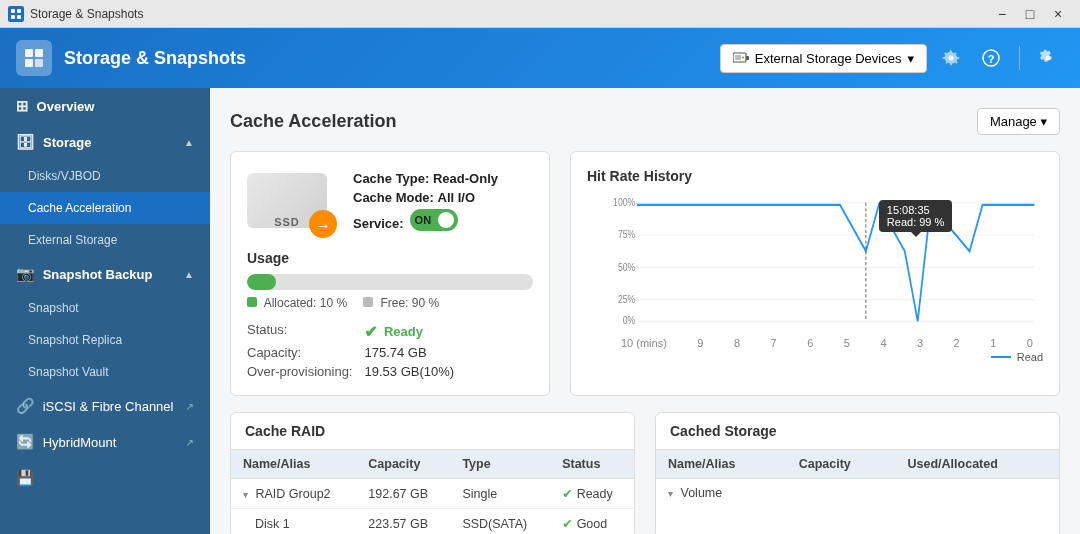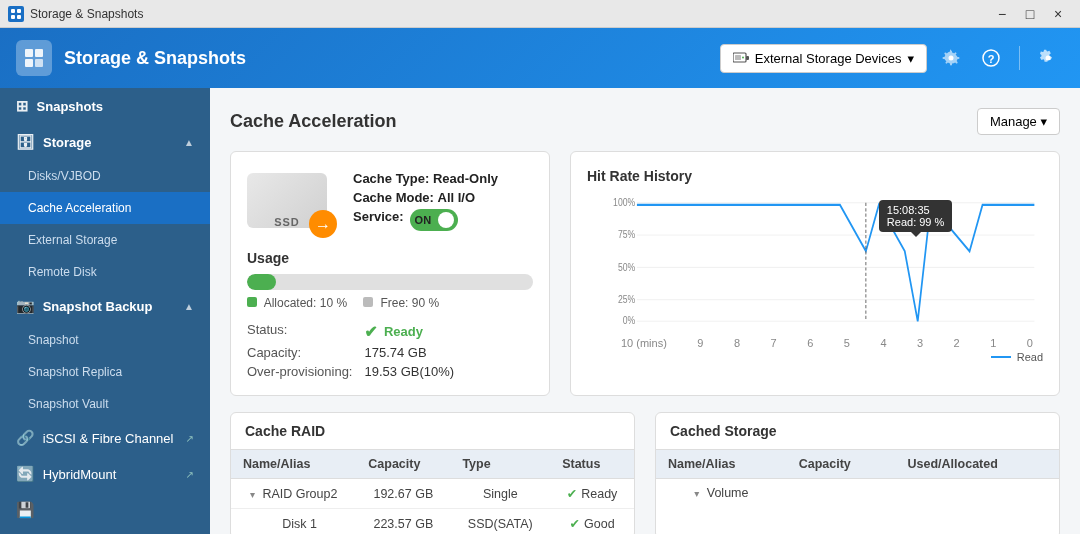--- a/index.html
+++ b/index.html
@@ -227,21 +227,21 @@
       border-bottom: 0;
       margin-left: -5px;
     }
 
     
     .bottom-row { display: flex; gap: 20px; }
     .table-card { background: white; border: 1px solid #ddd; border-radius: 6px; overflow: hidden; flex: 1; }
     .table-title { font-size: 14px; font-weight: 600; color: #333; padding: 10px 14px; border-bottom: 1px solid #ddd; }
     .data-table { width: 100%; border-collapse: collapse; font-size: 12.5px; }
     .data-table th { background: #e8eef5; padding: 7px 12px; text-align: left; font-weight: 600; color: #444; border-bottom: 1px solid #ddd; }
-    .data-table td { padding: 7px 12px; border-bottom: 1px solid #eee; color: #444; text-align: center; }
+    .data-table td { padding: 7px 12px; border-bottom: 1px solid #eee; color: #444; }
     .data-table tr:last-child td { border-bottom: none; }
     .row-indent { padding-left: 24px !important; }
     .good-icon { color: #4caf50; margin-right: 4px; }
     .collapse-arrow { font-size: 10px; color: #888; margin-right: 4px; cursor: pointer; }
   </style>
 </head>
 <body>
 
 <div class="title-bar">
   <div class="title-bar-left">
@@ -306,42 +306,39 @@
     </button>
   </div>
 </div>
 
 <div class="main-layout">
 
   <div class="sidebar">
     <div class="sidebar-section-header sidebar-item">
       <div style="display:flex;align-items:center;gap:8px;">
         <span class="sidebar-icon">⊞</span>
-        <span>Snapshots</span>
+        <span>Overview</span>
       </div>
     </div>
 
     <div class="sidebar-section-header">
       <div style="display:flex;align-items:center;gap:8px;">
         <span class="sidebar-icon">🗄</span>
         <span>Storage</span>
       </div>
       <span class="sidebar-chevron">▲</span>
     </div>
     <div class="sidebar-item sub">
       <span>Disks/VJBOD</span>
     </div>
     <div class="sidebar-item sub active">
       <span>Cache Acceleration</span>
     </div>
     <div class="sidebar-item sub">
       <span>External Storage</span>
-    </div>
-    <div class="sidebar-item sub">
-      <span>Remote Disk</span>
     </div>
 
     <div class="sidebar-section-header">
       <div style="display:flex;align-items:center;gap:8px;">
         <span class="sidebar-icon">📷</span>
         <span>Snapshot Backup</span>
       </div>
       <span class="sidebar-chevron">▲</span>
     </div>
     <div class="sidebar-item sub">
@@ -392,21 +389,21 @@
 
           <div class="ssd-details">
             <div class="row">
               <span>Cache Type:</span>
               <span>Read-Only</span>
             </div>
             <div class="row">
               <span>Cache Mode:</span>
               <span>All I/O</span>
             </div>
-            <div class="row" style="display:flex;align-items:flex-start;gap:6px;">
+            <div class="row" style="display:flex;align-items:flex-end;gap:6px;">
               <span>Service:</span>
               <div class="toggle-switch">
                 <span class="toggle-label">ON</span>
                 <div class="toggle-knob"></div>
               </div>
             </div>
           </div>
         </div>
 
         <div class="usage-section">

